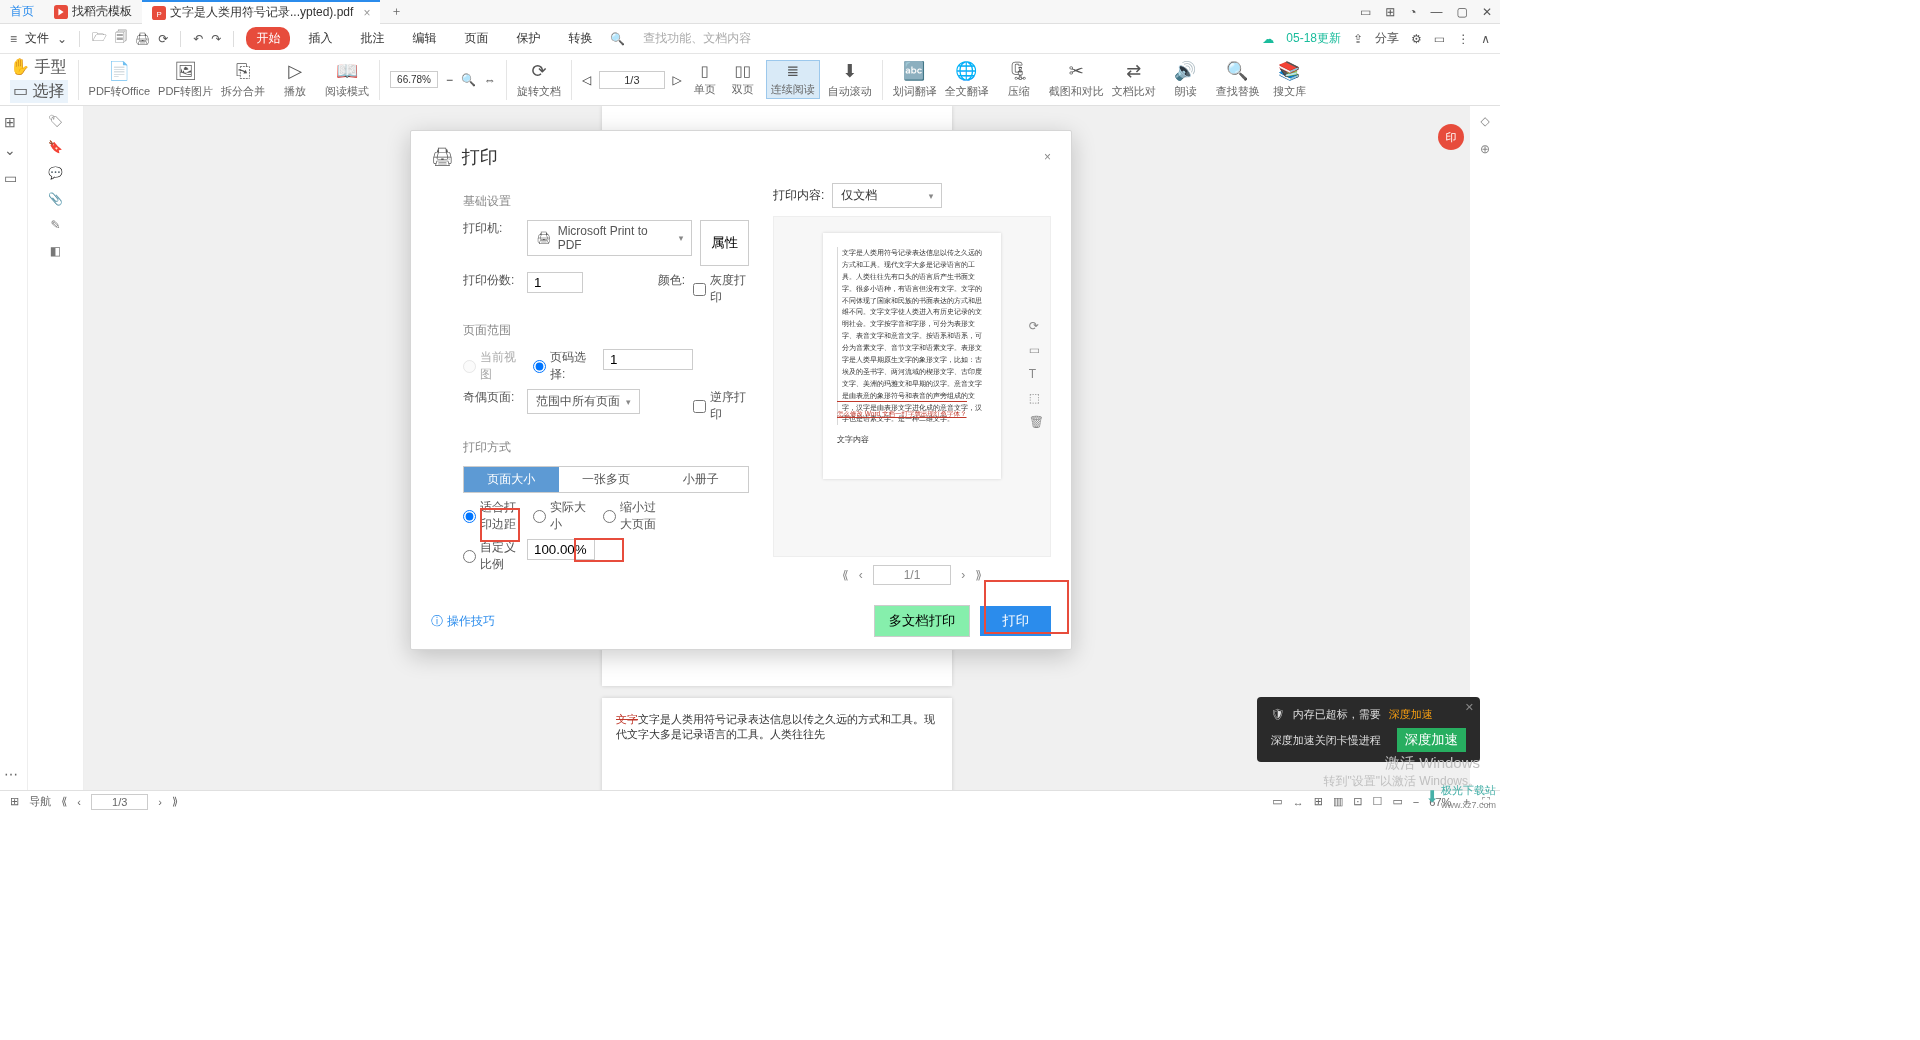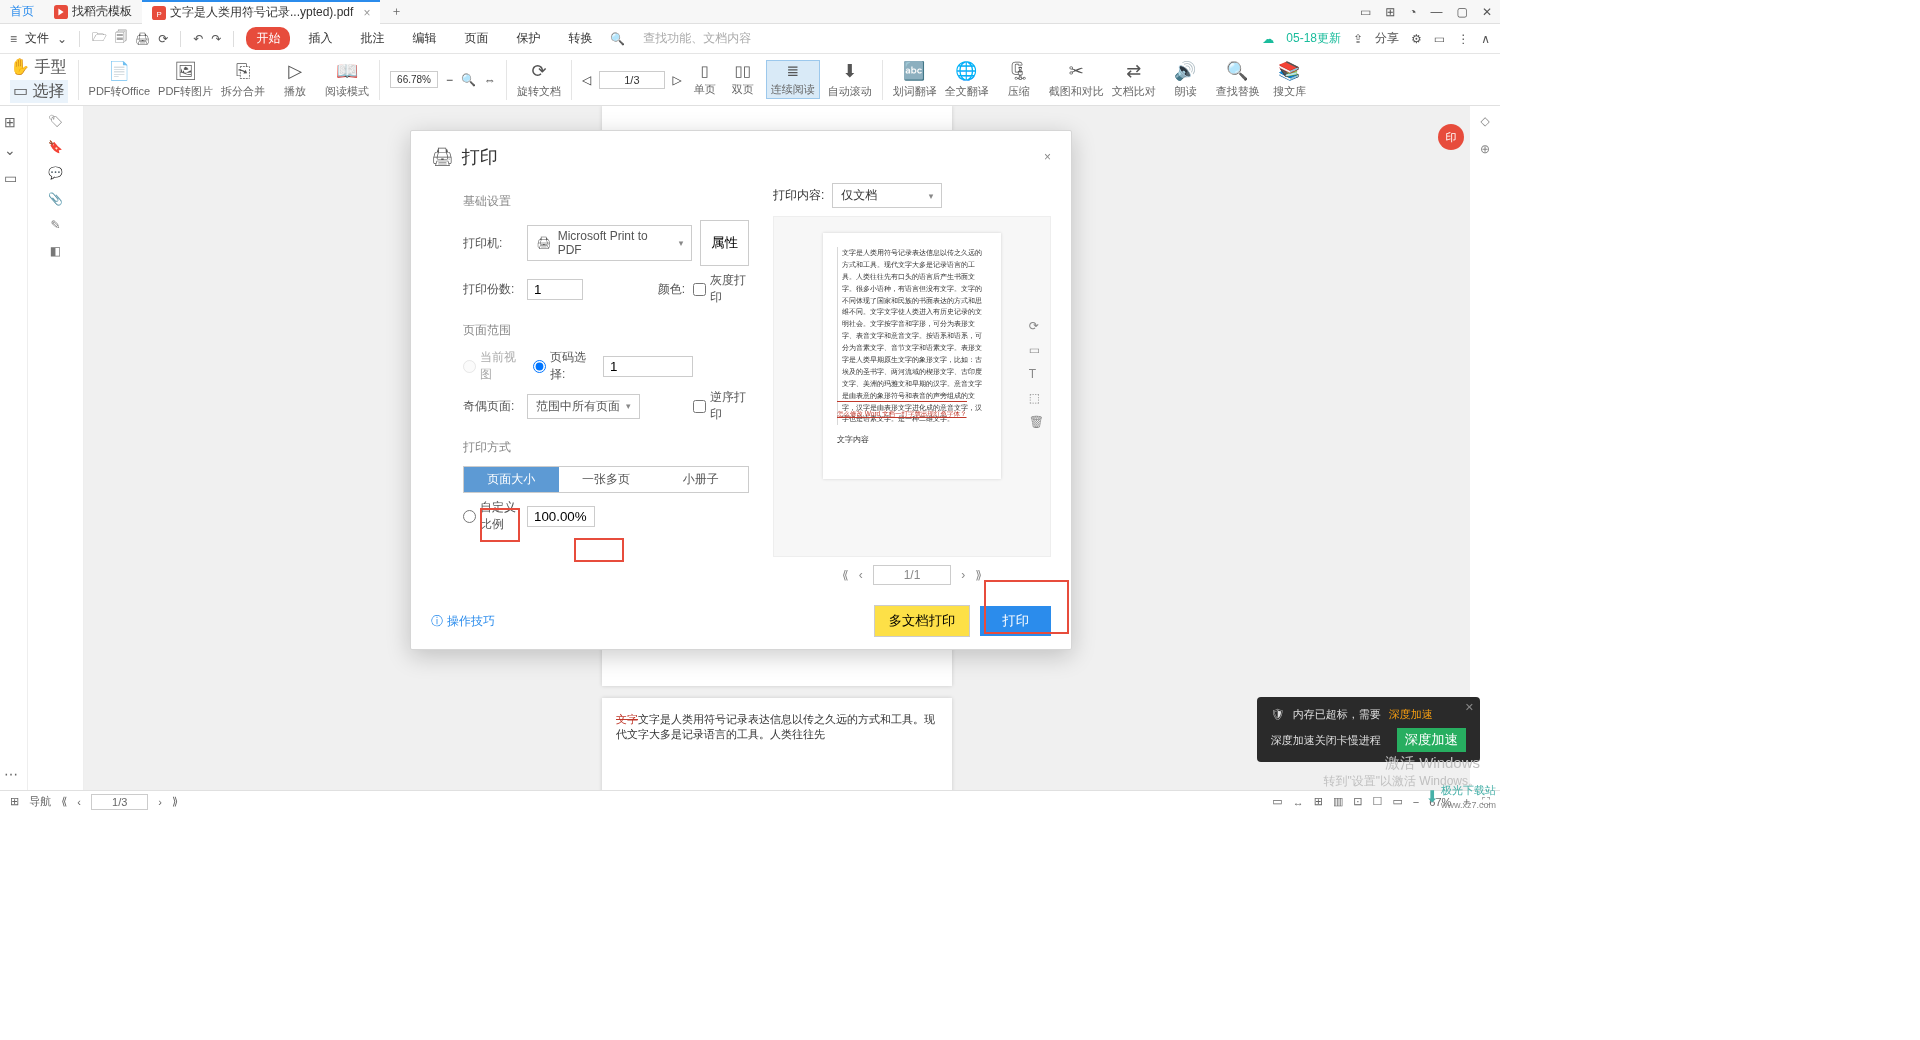--- a/index.html
+++ b/index.html
@@ -52,21 +52,21 @@
 
 
 .dialog { position: absolute; left: 410px; top: 130px; width: 662px; height: 520px; background: #fff; border: 1px solid #d6d6d6; box-shadow: 0 6px 24px rgba(0,0,0,.2); border-radius: 2px; display: flex; flex-direction: column; }
 .dlg-head { padding: 14px 20px; display: flex; align-items: center; }
 .dlg-head .t { font-size: 18px; color: #333; }
 .dlg-head .pico { margin-right: 8px; color: #555; font-size: 18px; }
 .dlg-close { margin-left: auto; color: #888; cursor: pointer; }
 .dlg-body { flex: 1; display: flex; padding: 0 20px; gap: 24px; overflow: hidden; margin-left: 32px; }
 .dlg-left { width: 286px; overflow-y: auto; display: flex; flex-direction: column; gap: 6px; font-size: 12px; color: #555; }
 .dlg-left .sect { color: #888; margin-top: 10px; margin-bottom: 4px; }
-.dlg-row { display: flex; align-items: center; gap: 8px; }
+.dlg-row { display: flex; align-items: flex-start; gap: 8px; }
 .dlg-row label { width: 56px; color: #555; }
 .sel { border: 1px solid #ccc; padding: 3px 8px; background: #fff; display: flex; align-items: center; gap: 6px; min-width: 110px; }
 .sel.wide { flex: 1; }
 .btn-sm { border: 1px solid #ccc; padding: 13px 10px; background: #fff; cursor: pointer; }
 .num-input { border: 1px solid #ccc; padding: 2px 6px; width: 56px; }
 .chk { display: flex; align-items: center; gap: 4px; }
 .radio-row { display: flex; gap: 14px; }
 .tabbar3 { display: flex; border: 1px solid #ccc; }
 .tabbar3 div { flex: 1; text-align: center; padding: 4px 0; cursor: pointer; }
 .tabbar3 .on { background: #5d9ad4; color: #fff; }
@@ -75,21 +75,21 @@
 .preview { flex: 1; background: #f7f7f7; border: 1px solid #eee; position: relative; display: flex; align-items: flex-start; justify-content: center; padding: 16px; }
 .prev-page { width: 178px; height: 246px; background: #fff; box-shadow: 0 0 3px rgba(0,0,0,.15); padding: 14px 14px; font-size: 7px; line-height: 1.7; color: #333; position: relative; }
 .prev-page .rline { text-decoration: underline; position: absolute; left: 14px; top: 168px; font-size: 6.5px; color: #c0392b; border-top:1px solid #c0392b; padding-top:6px;}
 .prev-page .body-text { border-left: 1px solid #d8d8d8; padding-left: 4px;}
 .prev-tools { position: absolute; right: 6px; top: 30%; display: flex; flex-direction: column; gap: 10px; color: #888; }
 .prev-nav { display: flex; align-items: center; justify-content: center; gap: 10px; padding: 8px 0; color: #888; }
 .prev-nav .pbox { border: 1px solid #ccc; padding: 2px 30px; }
 .dlg-foot { padding: 12px 20px; display: flex; align-items: center; }
 .dlg-foot .tip { color: #2b8cec; display: flex; align-items: center; gap: 4px; }
 .dlg-foot .spacer { flex: 1; }
-.btn-outline { border: 1px solid #ccc; padding: 6px 14px; background: #fde047; cursor: pointer; }
+.btn-outline { border: 1px solid #ccc; padding: 6px 14px; background: #86efac; cursor: pointer; }
 .btn-primary { background: #2b8cec; color: #fff; padding: 6px 22px; border: none; cursor: pointer; }
 
 .hl-red { border: 2px solid #e74c3c; }
 .hl1 { position: absolute; left: 480px; top: 508px; width: 40px; height: 34px; pointer-events: none; }
 .hl2 { position: absolute; left: 574px; top: 538px; width: 50px; height: 24px; pointer-events: none; }
 .hl3 { position: absolute; left: 984px; top: 580px; width: 85px; height: 54px; pointer-events: none; }
 
 
 .status { height: 22px; border-top: 1px solid #e0e0e0; display: flex; align-items: center; padding: 0 10px; gap: 10px; font-size: 11px; color: #666; }
 .status .right { margin-left: auto; display: flex; gap: 10px; align-items: center; }
@@ -351,20 +351,34 @@
             <span>逆序打印</span>
           </label>
       </div>
 
       <div class="sect">打印方式</div>
       <div class="tabbar3">
         <div class="on">页面大小</div>
         <div>一张多页</div>
         <div>小册子</div>
       </div>
+      <div class="dlg-row radio-row">
+        <label class="chk">
+            <input type="radio" name="sz" checked="" style="">
+            <span>适合打印边距</span>
+          </label>
+        <label class="chk">
+            <input type="radio" name="sz" style="">
+            <span>实际大小</span>
+          </label>
+        <label class="chk">
+            <input type="radio" name="sz" style="">
+            <span>缩小过大页面</span>
+          </label>
+      </div>
       <div class="dlg-row">
         <label class="chk">
             <input type="radio" name="sz" style="">
             <span>自定义比例</span>
           </label>
         <input class="num-input" style="width: 68px;" value="100.00%">
       </div>
 
     </div>
     <div class="dlg-right">

